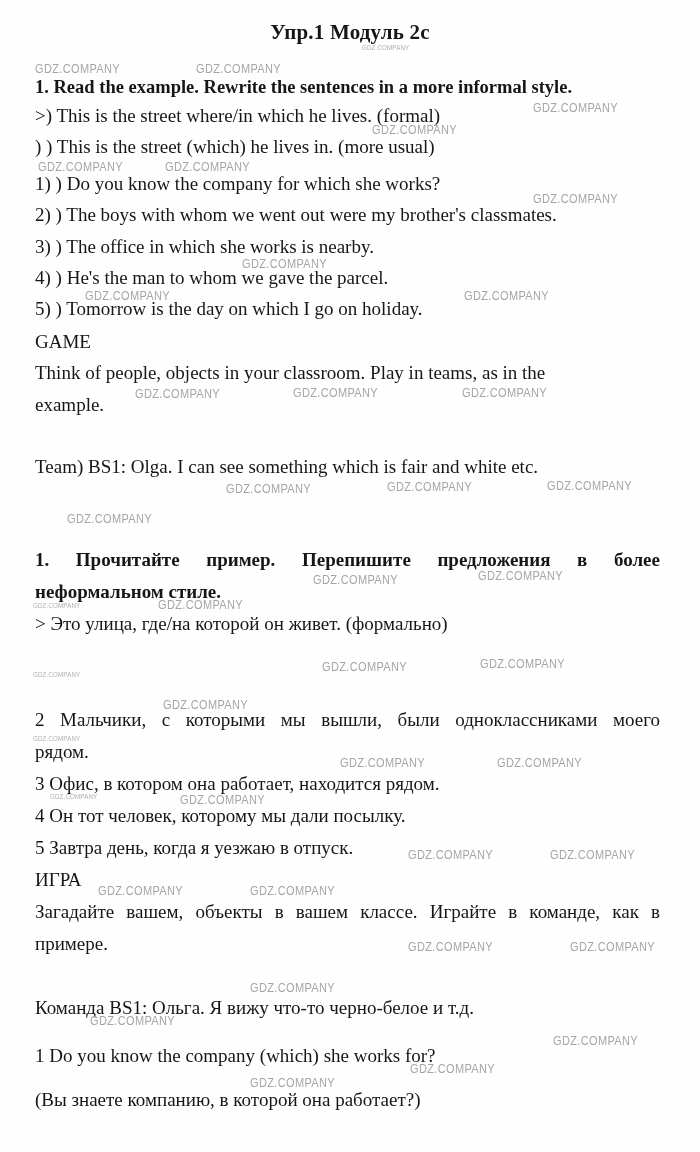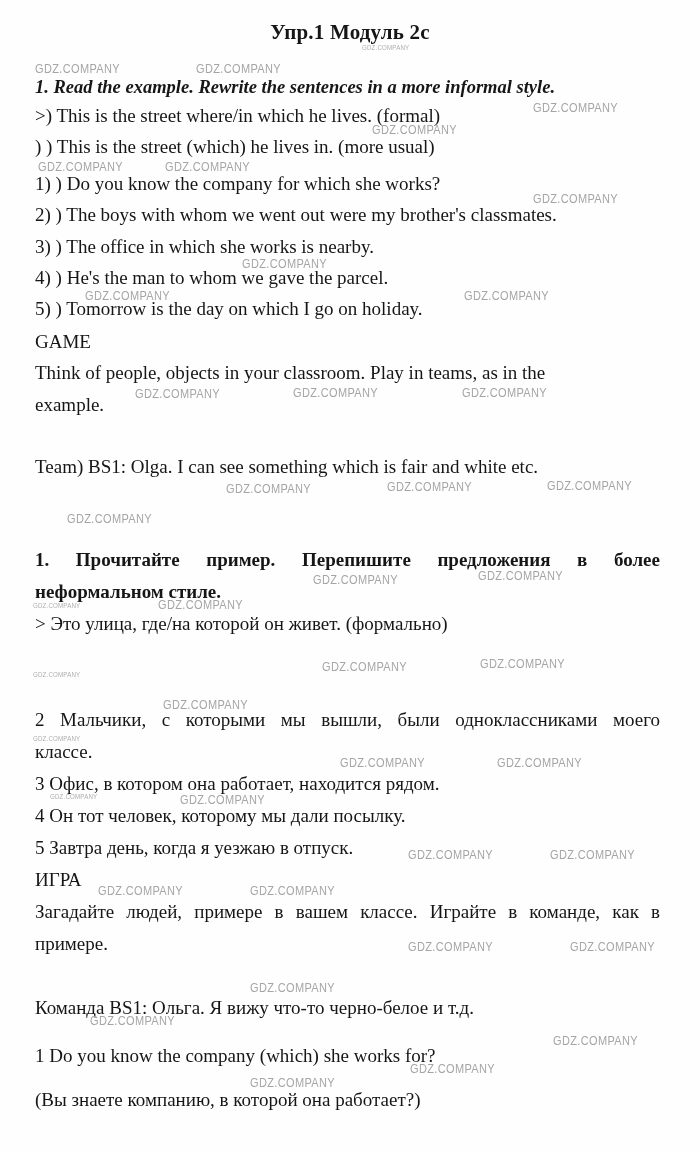--- a/index.html
+++ b/index.html
@@ -15,21 +15,21 @@
   .title{
     position:absolute;top:20px;left:0;width:700px;
     text-align:center;font-weight:bold;font-size:21px;
     letter-spacing:.2px;white-space:nowrap;
   }
   .ln{
     position:absolute;left:35px;
     font-size:19px;line-height:23px;white-space:nowrap;
   }
   .b{font-weight:bold;}
-  .h{font-size:18.5px;font-style:italic;}
+  .h{font-size:18.5px;}
   .j{
     width:625px;white-space:normal;
     text-align:justify;text-align-last:justify;
   }
   .wm{
     position:absolute;
     font-family:"Liberation Sans", sans-serif;
     font-size:12.5px;line-height:1;color:#a5a5a5;
     letter-spacing:.4px;white-space:nowrap;
     transform:scaleX(.88);transform-origin:0 0;
@@ -53,26 +53,26 @@
   <div class="ln" style="top:297px">5) ) Tomorrow is the day on which I go on holiday.</div>
   <div class="ln" style="top:330px">GAME</div>
   <div class="ln" style="top:361px">Think of people, objects in your classroom. Play in teams, as in the</div>
   <div class="ln" style="top:393px">example.</div>
   <div class="ln" style="top:455px">Team) BS1: Olga. I can see something which is fair and white etc.</div>
 
   <div class="ln b j" style="top:548px">1. Прочитайте пример. Перепишите предложения в более</div>
   <div class="ln b" style="top:580px">неформальном стиле.</div>
   <div class="ln" style="top:612px">&gt; Это улица, где/на которой он живет. (формально)</div>
   <div class="ln j" style="top:708px">2 Мальчики, с которыми мы вышли, были одноклассниками моего</div>
-  <div class="ln" style="top:740px">классе.</div>
+  <div class="ln" style="top:740px">рядом.</div>
   <div class="ln" style="top:772px">3 Офис, в котором она работает, находится рядом.</div>
   <div class="ln" style="top:804px">4 Он тот человек, которому мы дали посылку.</div>
   <div class="ln" style="top:836px">5 Завтра день, когда я уезжаю в отпуск.</div>
   <div class="ln" style="top:868px">ИГРА</div>
-  <div class="ln j" style="top:900px">Загадайте людей, примере в вашем классе. Играйте в команде, как в</div>
+  <div class="ln j" style="top:900px">Загадайте вашем, объекты в вашем классе. Играйте в команде, как в</div>
   <div class="ln" style="top:932px">примере.</div>
   <div class="ln" style="top:996px">Команда BS1: Ольга. Я вижу что-то черно-белое и т.д.</div>
 
   <div class="ln" style="top:1044px">1 Do you know the company (which) she works for?</div>
   <div class="ln" style="top:1088px">(Вы знаете компанию, в которой она работает?)</div>
 
   <span class="wm t" style="left:362px;top:44px">GDZ.COMPANY</span>
   <span class="wm" style="left:35px;top:63px">GDZ.COMPANY</span>
   <span class="wm" style="left:196px;top:63px">GDZ.COMPANY</span>
   <span class="wm" style="left:533px;top:102px">GDZ.COMPANY</span>

